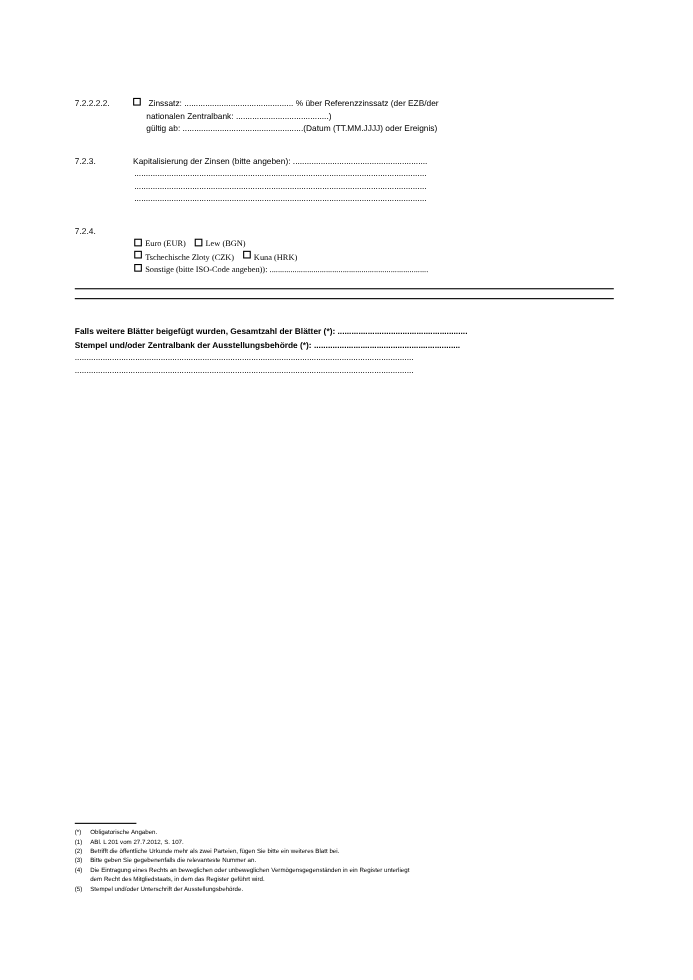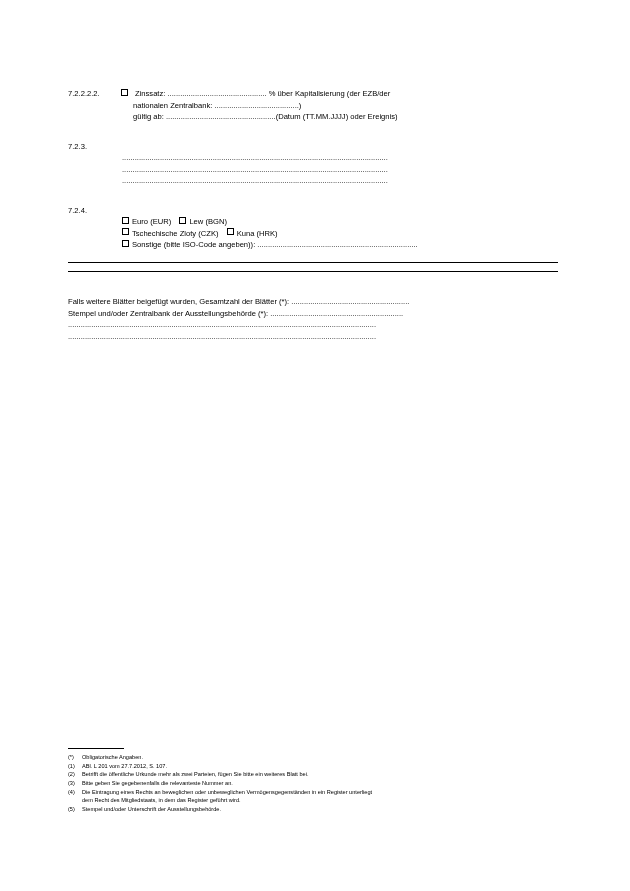--- a/index.html
+++ b/index.html
@@ -62,41 +62,42 @@
     display: inline-block;
     width: 5px;
     height: 5px;
     border: 0.7px solid #000;
     margin-right: 7px;
     position: relative;
     top: -0.5px;
   }
   .sub-indent {
     padding-left: 54px;
+    font-family: Liberation Serif, serif;
   }
   .gap-s { height: 11.5px; }
   .gap-m { height: 18px; }
   .gap-l { height: 24px; }
 
   .cont-line {
     padding-left: 54px;
     font-size: 7.6px;
     line-height: 11.5px;
   }
 
   .hr {
     border: 0;
     border-top: 0.7px solid #000;
     margin: 0;
   }
   .hr-wrap {
     width: 490px;
   }
 
-  .bold { font-weight: normal; }
+  .bold { font-weight: bold; }
 
   .final-block {
     font-size: 7.6px;
     line-height: 13px;
   }
 
   
   .footnotes {
     position: absolute;
     left: 68px;
@@ -130,31 +131,34 @@
 <body>
 
 <div class="page">
 
   <div class="content">
 
     <div class="row">
       <div class="num">7.2.2.2.2.</div>
       <div class="body-col">
         <div class="line">
-          <span class="cb-lead"></span><span>Zinssatz: ............................................... % über Kapitalisierung (der EZB/der</span>
+          <span class="cb-lead"></span><span>Zinssatz: ............................................... % über Referenzzinssatz (der EZB/der</span>
         </div>
         <div class="line" style="padding-left:12px">nationalen Zentralbank: ........................................)</div>
         <div class="line" style="padding-left:12px">gültig ab: ....................................................(Datum (TT.MM.JJJJ) oder Ereignis)</div>
       </div>
     </div>
 
     <div class="gap-m"></div>
 
     <div class="row">
       <div class="num">7.2.3.</div>
+      <div class="body-col">
+        <div class="line">Kapitalisierung der Zinsen (bitte angeben): ..........................................................</div>
+      </div>
     </div>
     <div class="cont-line">..............................................................................................................................</div>
     <div class="cont-line">..............................................................................................................................</div>
     <div class="cont-line">..............................................................................................................................</div>
 
     <div class="gap-m"></div>
 
     <div class="row">
       <div class="num">7.2.4.</div>
     </div>

